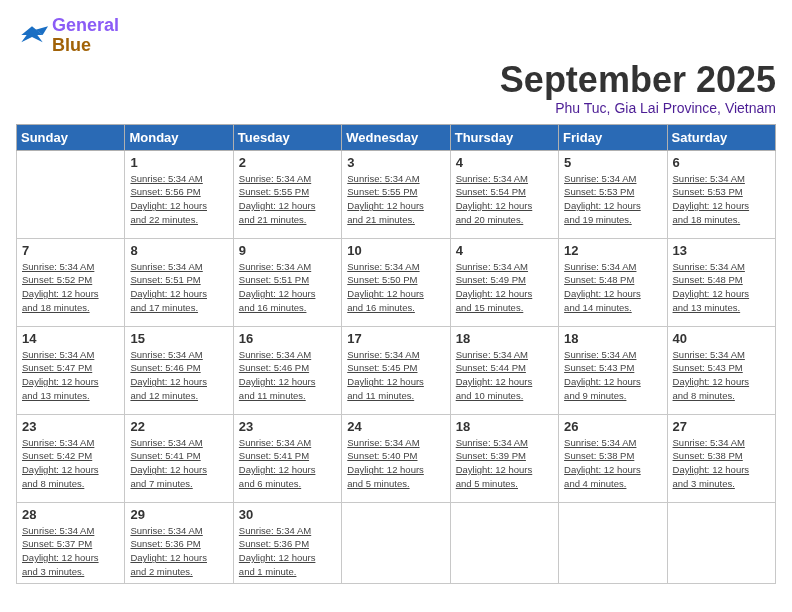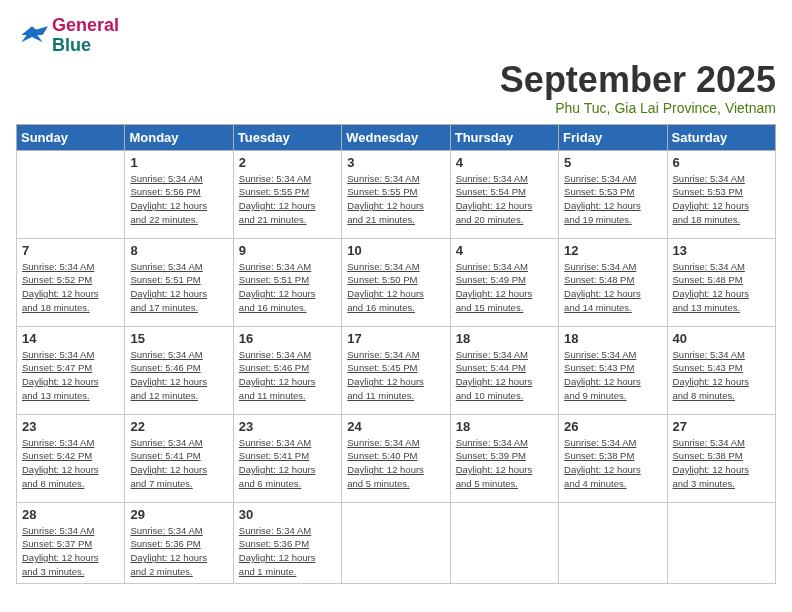--- a/index.html
+++ b/index.html
@@ -21,39 +21,39 @@
       align-items: center;
       gap: 4px;
     }
     .logo-text {
       font-size: 18px;
       font-weight: bold;
       color: #333;
       line-height: 1.1;
     }
     .logo-text span {
-      color: #be185d;
+      color: #8b5cf6;
     }
     .logo-bird {
       width: 32px;
       height: 28px;
     }
     .title-block {
       text-align: right;
       margin-top: 44px;
     }
     .month-title {
       font-size: 36px;
       font-weight: bold;
       color: #333;
       line-height: 1.1;
     }
     .subtitle {
       font-size: 14px;
-      color: #4d7c0f;
+      color: #4c1d95;
     }
     .calendar {
       width: 100%;
       border-collapse: collapse;
       margin-top: 8px;
     }
     .calendar th {
       background-color: #2a6ab5;
       color: #fff;
       font-size: 13px;
@@ -94,21 +94,21 @@
 <body>
 
 <div class="header">
   <div class="logo">
     <svg class="logo-bird" viewBox="0 0 36 30">
       <polygon points="18,4 30,14 24,14 30,22 18,16 6,22 12,14 6,14" fill="#1a6fc4"></polygon>
       <polygon points="22,8 36,4 30,14" fill="#1a6fc4"></polygon>
     </svg>
     <div>
       <div class="logo-text"><span>General</span></div>
-      <div class="logo-text" style="color:#0f766e;">Blue</div>
+      <div class="logo-text" style="color:#a16207;">Blue</div>
     </div>
   </div>
   <div class="title-block">
     <div class="month-title">September 2025</div>
     <div class="subtitle">Phu Tuc, Gia Lai Province, Vietnam</div>
   </div>
 </div>
 
 <table class="calendar">
   <thead>

